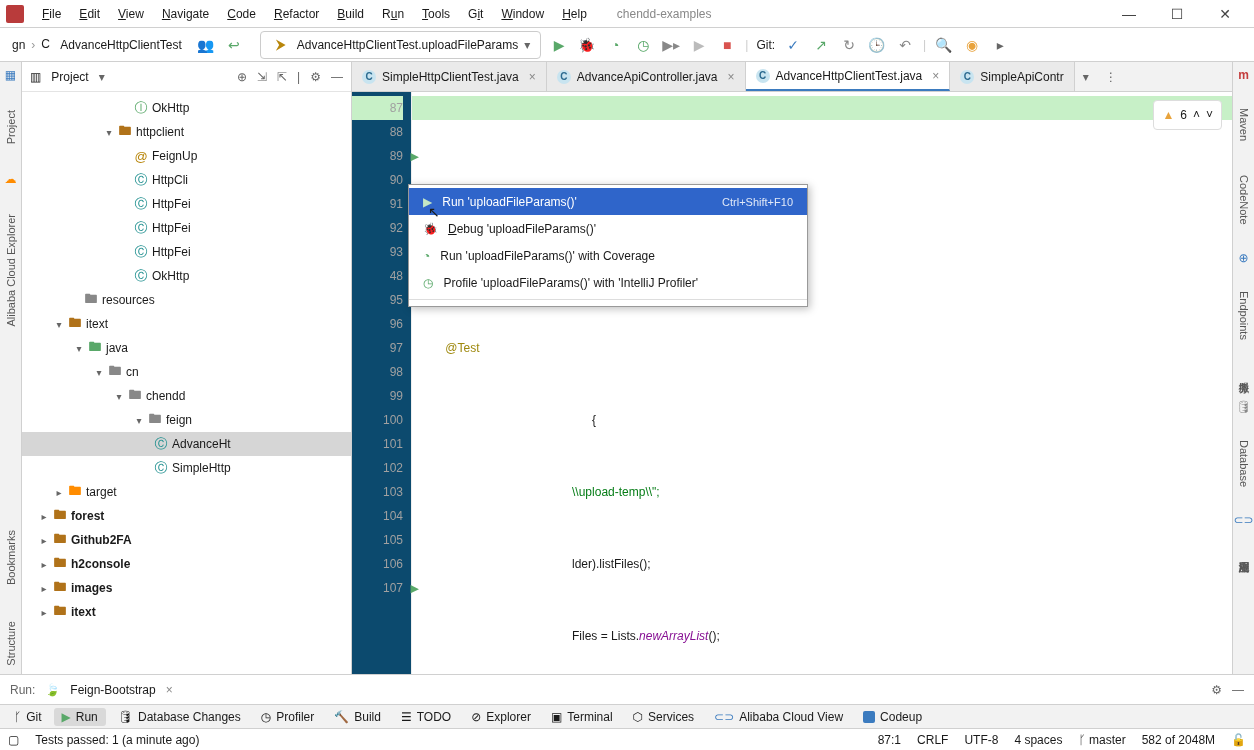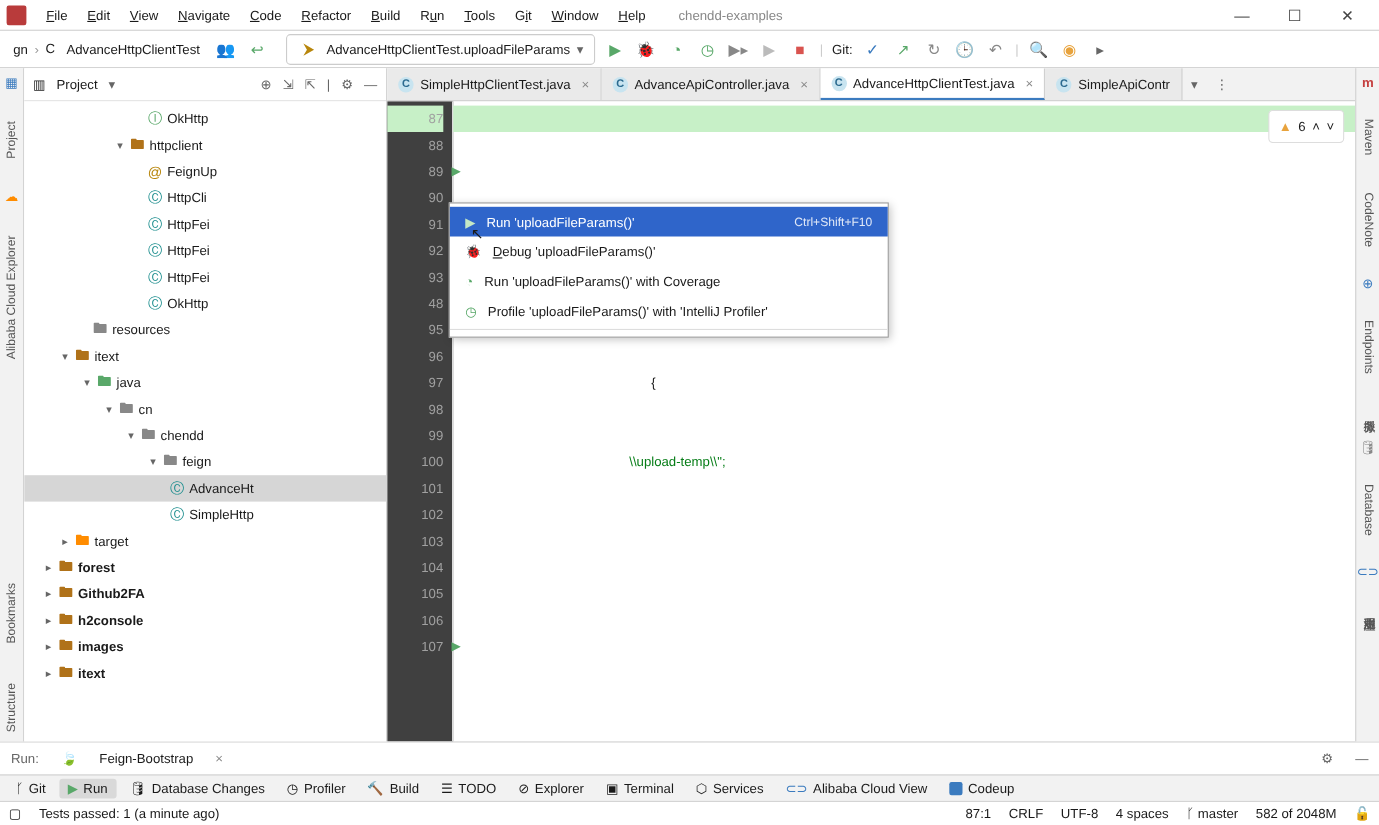--- a/index.html
+++ b/index.html
@@ -39,40 +39,40 @@
 .teal { color:#1f8f8f; }
 .pkg { color:#888; }
 .editor { flex:1; display:flex; flex-direction:column; min-width:0; }
 .tabs { height:30px; display:flex; align-items:stretch; border-bottom:1px solid #d0d0d0; background:#f2f2f2; overflow:hidden; }
 .tab { display:flex; align-items:center; gap:6px; padding:0 10px; border-right:1px solid #d0d0d0; background:#eaeaea; cursor:pointer; }
 .tab.active { background:#fff; border-bottom:2px solid #3b7bbf; }
 .tab .close { color:#888; margin-left:4px; }
 .tab .cicon { width:14px;height:14px;border-radius:50%;background:#c8e4f0;color:#2b6a8f;display:inline-flex;align-items:center;justify-content:center;font-size:10px;font-weight:bold; }
 .tabs .more { padding:0 8px; display:flex; align-items:center; color:#666; }
 .code-area { flex:1; display:flex; position:relative; overflow:hidden; font-family:"JetBrains Mono",Consolas,monospace; font-size:14px; }
-.gutter { width:60px; background:#404040; text-align:right; color:#a0a0a0; padding:4px 8px 4px 0; line-height:24px; border-right:1px solid #eee; position:relative; }
+.gutter { width:60px; background:#0c4a6e; text-align:right; color:#a0a0a0; padding:4px 8px 4px 0; line-height:24px; border-right:1px solid #eee; position:relative; }
 .gutter .ln { height:24px; position:relative; }
 .ln.hl87 { background:#c7f0c7; }
 .run-gutter { position:absolute; right:-16px; color:#59a869; font-size:11px; }
 .code { flex:1; padding:4px 0 4px 20px; line-height:24px; white-space:pre; position:relative; }
 .code .row { height:24px; }
 .anno { color:#9e880d; }
 .str { color:#067d17; }
 .fld { color:#871094; font-style:italic; }
 .cmt { color:#888; }
 .hl-line87 { position:absolute; left:0; right:0; top:4px; height:24px; background:#c7f0c7; z-index:0; }
 .warn-badge { position:absolute; right:10px; top:8px; background:#fff; border:1px solid #ddd; border-radius:4px; padding:2px 8px; font-size:12px; display:flex; align-items:center; gap:6px; z-index:5; }
 .warn-badge .tri { color:#e8a33d; }
 .context-menu { position:absolute; left:408px; top:184px; width:400px; background:#fff; border:1px solid #999; box-shadow:2px 2px 8px rgba(0,0,0,0.25); z-index:20; padding:3px 0; }
 .cm-item { height:27px; display:flex; align-items:center; padding:0 14px; gap:10px; cursor:pointer; }
 .cm-item.sel { background:#2f65ca; color:#fff; }
 .cm-item .sc { margin-left:auto; font-size:11px; opacity:0.85; }
 .cm-sep { height:1px; background:#ddd; margin:3px 0; }
 .cursor-img { position:absolute; left:428px; top:204px; z-index:30; font-size:14px; pointer-events:none; }
-.run-tool { height:30px; display:flex; align-items:center; padding:0 10px; border-top:1px solid #d0d0d0; gap:20px; background:#fff;justify-content:space-between; }
+.run-tool { height:30px; display:flex; align-items:center; padding:0 10px; border-top:1px solid #d0d0d0; gap:10px; background:#fff;justify-content:space-between; }
 .run-tool .label { color:#666; }
 .run-tool .spacer { flex:1; }
 .tw-bar { height:24px; display:flex; align-items:center; padding:0 6px; border-top:1px solid #d0d0d0; gap:4px; background:#f2f2f2; }
 .tw-item { display:flex; align-items:center; gap:5px; padding:2px 8px; cursor:pointer; font-size:11.5px; }
 .tw-item.active { background:#d9d9d9; border-radius:3px; }
 .status { height:22px; display:flex; align-items:center; padding:0 8px; border-top:1px solid #d0d0d0; font-size:11.5px; gap:16px; background:#fff; }
 .status .spacer { flex:1; }
 .ico-sq { width:12px;height:12px;display:inline-block;border-radius:2px; }
 </style>
 </head>
@@ -311,22 +311,25 @@
         <div class="ln">104</div>
         <div class="ln">105</div>
         <div class="ln">106</div>
         <div class="ln"><span>107</span><span class="run-gutter">▶</span></div>
       </div>
       <div class="code">
         <div class="hl-line87"></div>
         <div class="warn-badge"><span class="tri">▲</span><span>6</span><span>˄</span><span>˅</span></div>
         <div class="row" style="position:relative;z-index:1"></div>
         <div class="row">    <span class="cmt">👤</span> <span>chendd</span></div>
+        <div class="row">    <span class="anno">@Test</span></div>
         <div class="row">                                               <span> {</span></div>
         <div class="row">                                          <span class="str">\\upload-temp\\";</span></div>
+        <div class="row">                                          <span>lder).listFiles();</span></div>
+        <div class="row">                                          <span>Files = Lists.</span><span class="fld">newArrayList</span>();</div>
         
         
         
         
         
         
         
         
         
         

